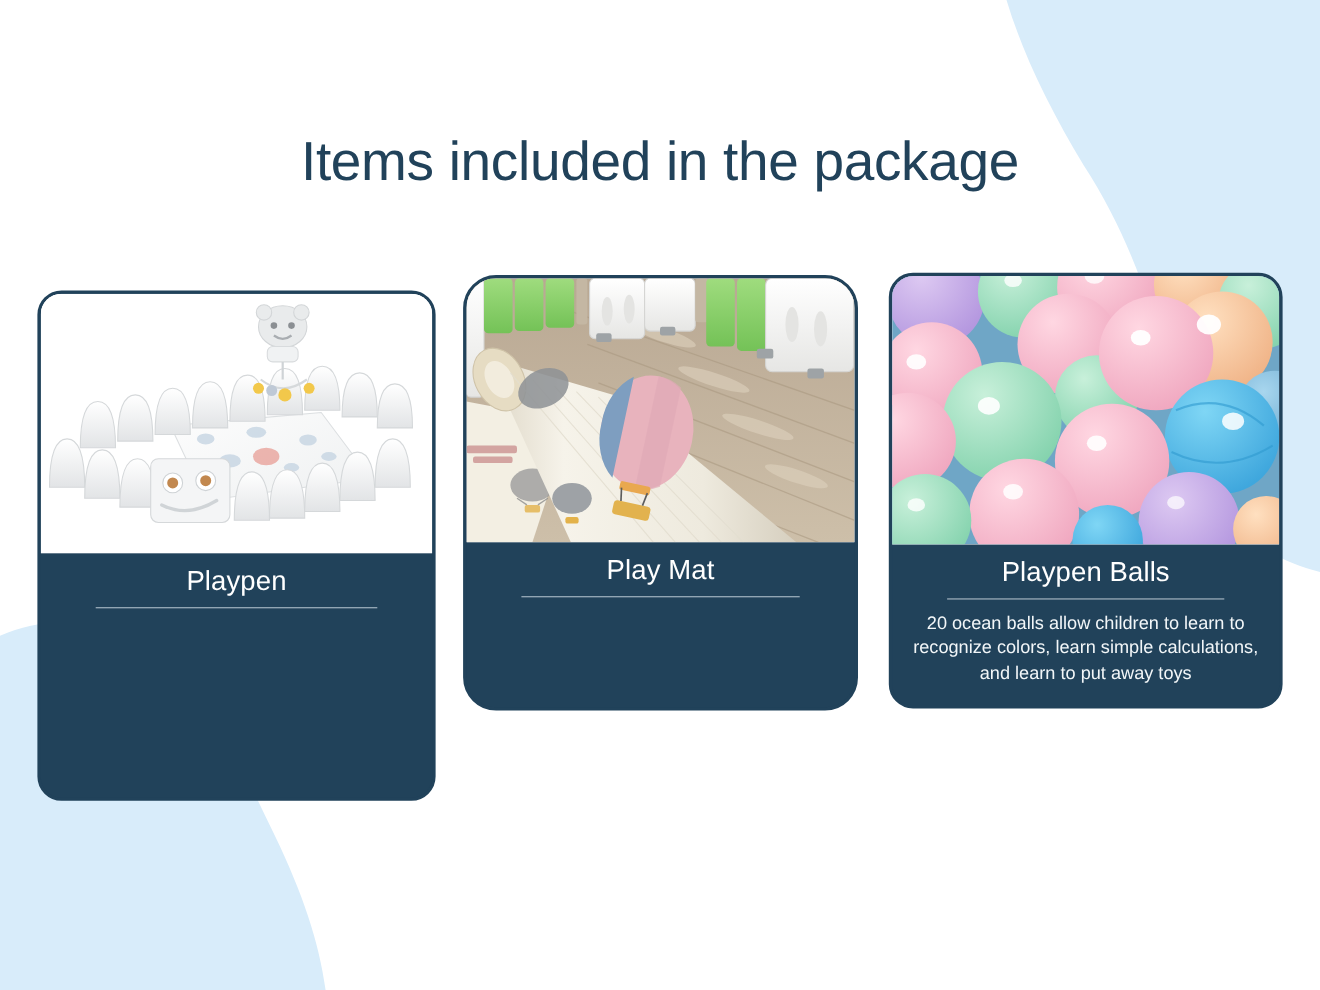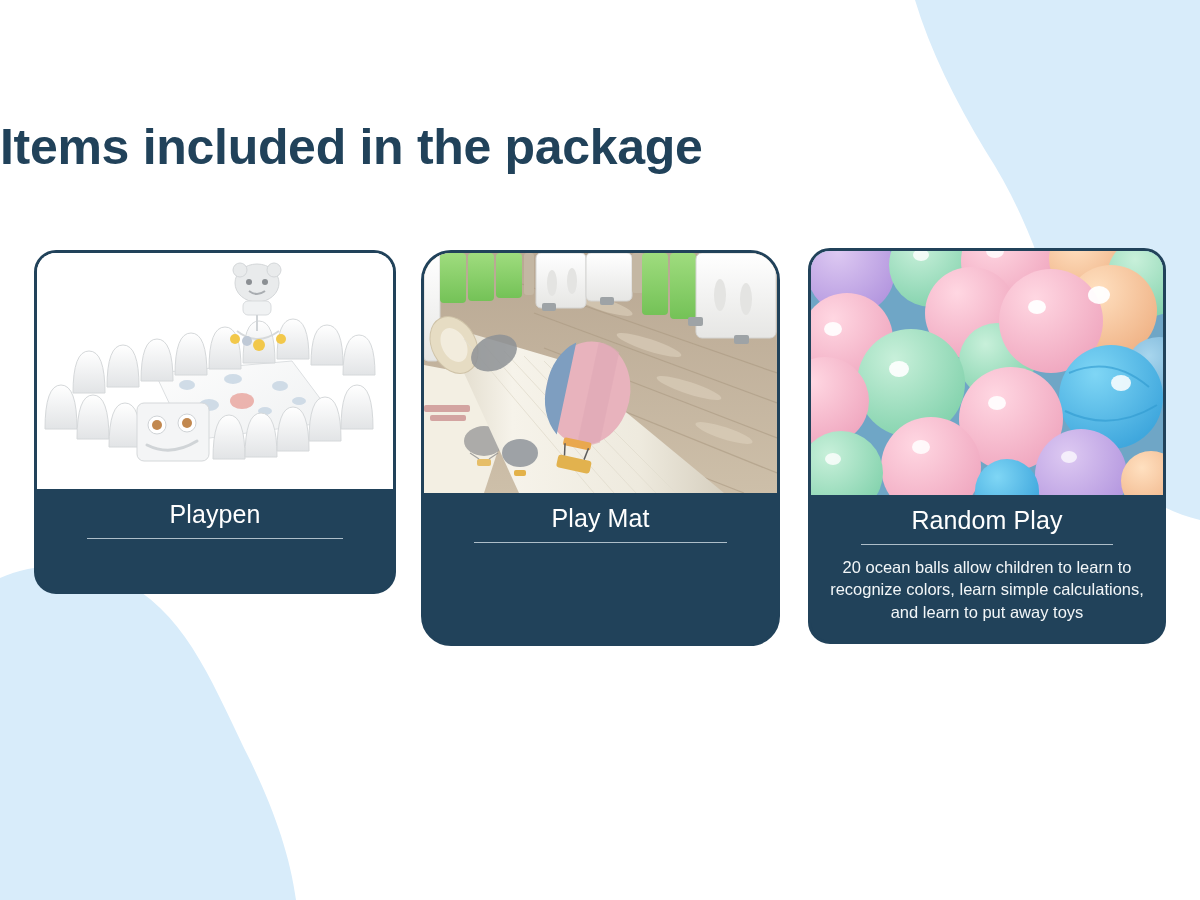--- a/index.html
+++ b/index.html
@@ -29,24 +29,24 @@
     height: 900px;
     pointer-events: none;
   }
 
   
   .page-title {
     position: absolute;
     left: 0;
     top: 84px;
     width: 1200px;
-    text-align: left;
+    text-align: center;
     font-family: "Liberation Sans", sans-serif;
     font-size: 50px;
-    font-weight: bold;
+    font-weight: normal;
     letter-spacing: -0.3px;
     color: #21425a;
     z-index: 5;
     white-space: nowrap;
   }
 
   
   .cards {
     position: absolute;
     left: 0;
@@ -96,21 +96,21 @@
   }
   .card-desc {
     color: #f2f6f8;
     font-size: 16.5px;
     line-height: 1.38;
     margin: 0;
     padding: 0 4px;
   }
 
   
-  #card-0 { left: 34px;  top: 250px; width: 362px; height: 344px; }
+  #card-0 { left: 34px;  top: 264px; width: 362px; height: 464px; }
   #card-1 { left: 421px; top: 250px; width: 359px; height: 396px; border-radius: 30px; }
   #card-2 { left: 808px; top: 248px; width: 358px; height: 396px; }
 
   #card-0 .card-photo { height: 236px; }
   #card-1 .card-photo { height: 240px; }
   #card-2 .card-photo { height: 244px; }
 
   
   .photo-svg { display:block; width:100%; height:100%; }
 </style>
@@ -401,20 +401,20 @@
             <ellipse cx="184" cy="0" rx="9" ry="7" opacity="0.8"></ellipse>
           </g>
 
           <g stroke="#2f9ad0" stroke-width="2" fill="none" opacity="0.6">
             <path d="M258,122 q42,-18 80,14"></path>
             <path d="M254,160 q46,22 92,-6"></path>
           </g>
         </svg>
       </div>
       <div class="card-body">
-        <div class="card-title">Random Play</div>
+        <div class="card-title">Playpen Balls</div>
         <div class="card-rule"></div>
         <p class="card-desc">20 ocean balls allow children to learn to recognize colors, learn simple calculations, and learn to put away toys</p>
       </div>
     </div>
 
   </div>
 </div>
 
 </body></html>

